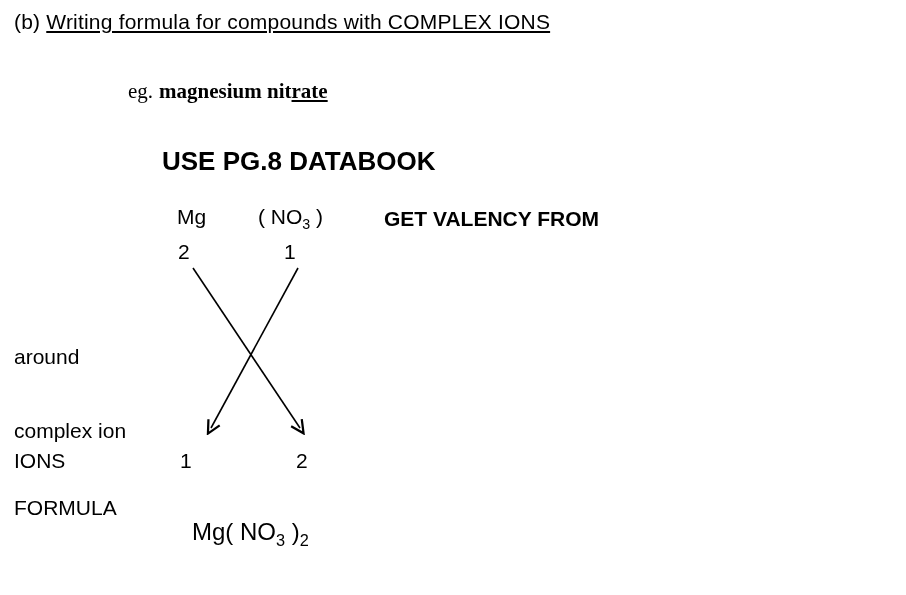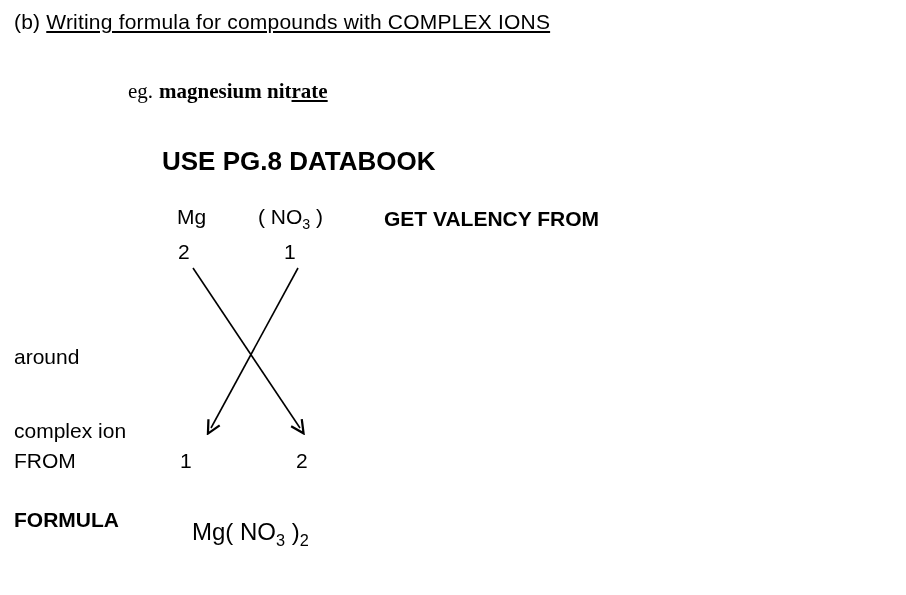--- a/index.html
+++ b/index.html
@@ -65,21 +65,21 @@
   
   .row-label {
     font-size: 21px;
     white-space: nowrap;
   }
   #label-valency { left: 14px; top: 240px; }
   #label-brackets { left: 14px; top: 310px; }
   #label-around { left: 14px; top: 345px; }
   #label-complex { left: 14px; top: 372px; margin-top: 47px; }
   #label-swap { left: 14px; top: 449px; }
-  #label-formula { left: 14px; top: 508px; font-weight: bold; }
+  #label-formula { left: 14px; top: 496px; }
 
   
   #species-mg {
     left: 177px; top: 205px;
     font-size: 21px;
   }
   #species-no3 {
     left: 258px; top: 205px;
     font-size: 21px;
     white-space: nowrap;
@@ -138,21 +138,21 @@
   <div id="species-no3" class="abs">
     <span>( NO</span><sub>3</sub><span> )</span>
   </div>
 
   <div id="note" class="abs">
     <span>GET VALENCY FROM</span>
   </div>
 
   <div id="label-around" class="abs row-label">around</div>
   <div id="label-complex" class="abs row-label">complex ion</div>
-  <div id="label-swap" class="abs row-label">FROM</div>
+  <div id="label-swap" class="abs row-label">IONS</div>
   <div id="label-formula" class="abs row-label">FORMULA</div>
 
   <div id="val-left" class="abs">2</div>
   <div id="val-right" class="abs">1</div>
 
   <div id="swap-left" class="abs">1</div>
   <div id="swap-right" class="abs">2</div>
 
   <div id="formula-value" class="abs">
     <span>Mg( NO</span><sub>3</sub><span> )</span><sub>2</sub>

